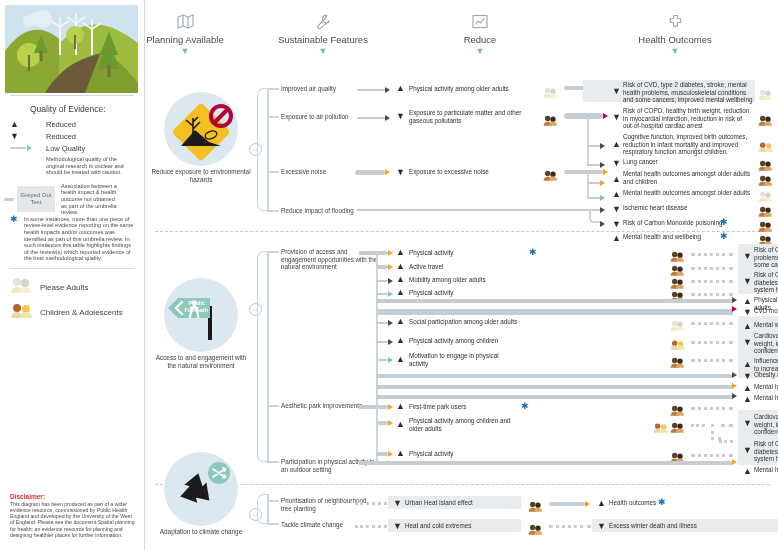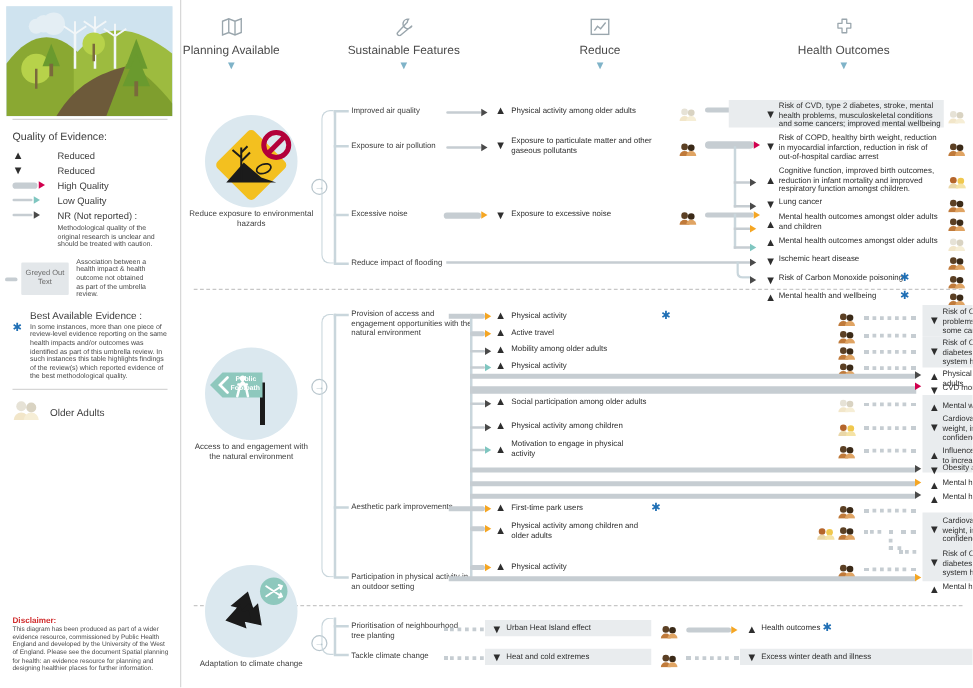--- a/index.html
+++ b/index.html
@@ -17,21 +17,21 @@
     position:absolute; left:0; top:0; width:145px; height:550px;
     background:#ffffff; border-right:1px solid #d8d8d8;
     padding:0;
   }
   .hero { position:relative; width:133px; height:88px; margin:5px 0 0 5px; overflow:hidden; background:#cfe3ef; }
   .hero svg { display:block; }
   .panel-title {
     font-size:10.5px; line-height:12.5px; color:#6aa6bd; padding:8px 10px 6px 10px; font-weight:400;
   }
   .rule { height:1px; background:#d6d6d6; margin:2px 10px 6px 10px; }
-  .sect-head { font-size:8.5px; color:#3d3d3d; padding:2px 10px 4px 10px; }
+  .sect-head { font-size:8.5px; color:#3d3d3d; padding:2px 10px 4px 10px;margin-left:20px; }
   .legend-row { display:flex; align-items:center; padding:1.5px 10px; }
   .legend-sym { width:36px; flex:0 0 36px; display:flex; align-items:center; justify-content:flex-start; }
   .legend-lbl { font-size:7.5px; color:#3d3d3d; line-height:9px; }
   .chev { font-weight:bold; color:#2e2e2e; font-size:9px; line-height:9px; display:inline-block; }
   .qbar { display:inline-flex; align-items:center; }
   .qbar .bar { display:block; border-radius:3px; }
   .qbar .tri { width:0;height:0;border-top:3.5px solid transparent;border-bottom:3.5px solid transparent; margin-left:1px; }
 
   .note { font-size:5.6px; line-height:6.6px; color:#4a4a4a; }
   .grey-box {
@@ -136,74 +136,66 @@
     </div>
     <div class="legend-row">
       <span class="legend-sym">
           <span class="chev">▼</span>
         </span>
       <span class="legend-lbl">Reduced</span>
     </div>
     <div class="legend-row">
       <span class="legend-sym">
         <span class="qbar">
-            <span class="bar" style="width:20px;height:5px;background:#c6cdd2"></span>
-            <span class="tri" style="border-left:5px solid #d1004e"></span>
-          </span>
-      </span>
-      <span class="legend-lbl">High Quality</span>
-    </div>
-    <div class="legend-row">
-      <span class="legend-sym">
-        <span class="qbar">
             <span class="bar" style="width:16px;height:2px;background:#c6cdd2"></span>
             <span class="tri" style="border-left:5px solid #7fc6c0"></span>
           </span>
       </span>
       <span class="legend-lbl">Low Quality</span>
-    </div>
-    <div class="legend-row">
-      <span class="legend-sym">
-        <span class="qbar">
-            <span class="bar" style="width:16px;height:2px;background:#c6cdd2"></span>
-            <span class="tri" style="border-left:5px solid #4a4a4a"></span>
-          </span>
-      </span>
-      <span class="legend-lbl">NR (Not reported)  :</span>
     </div>
 
     <div class="note" style="padding:2px 10px 0 46px;">Methodological quality of the original research is unclear and should be treated with caution.</div>
 
     <div style="display:flex; align-items:center; padding:7px 10px 0 4px;">
       <span class="qbar" style="margin-right:3px">
         <span class="bar" style="width:10px;height:3px;background:#c6cdd2"></span>
       </span>
       <span class="grey-box">Greyed Out Text</span>
       <span class="note" style="margin-left:6px;width:60px;">Association between a health impact &amp; health outcome not obtained as part of the umbrella review.</span>
     </div>
 
-    <div style="font-size:8px; color:#3d3d3d; padding:8px 10px 2px 24px;">Best Available Evidence   :</div>
     <div style="display:flex; padding:0 10px 0 10px;">
       <span class="star" style="width:14px;flex:0 0 14px;">✱</span>
       <span class="note">In some instances, more than one piece of review-level evidence reporting on the same health impacts and/or outcomes was identified as part of this umbrella review. In such instances this table highlights findings of the review(s) which reported evidence of the best methodological quality.</span>
     </div>
 
     <div class="rule" style="margin-top:6px;"></div>
 
 
     <div class="pop-row">
       <span class="pop-ic">
         <svg width="24" height="16" viewBox="0 0 24 16">
           <circle cx="7" cy="5" r="4" fill="#e6e2d6"></circle>
             <path d="M1 16 a6 6 0 0 1 12 0 Z" fill="#f2e6c9"></path>
           <circle cx="15" cy="6" r="4" fill="#d9d3c2"></circle>
             <path d="M9 16 a6 6 0 0 1 12 0 Z" fill="#f6eed6"></path>
         </svg>
       </span>
-      <span class="pop-lbl">Older Adults</span>
+      <span class="pop-lbl">Please Adults</span>
+    </div>
+    <div class="pop-row">
+      <span class="pop-ic">
+        <svg width="24" height="16" viewBox="0 0 24 16">
+          <circle cx="7" cy="6" r="4" fill="#b5652b"></circle>
+            <path d="M1 16 a6 6 0 0 1 12 0 Z" fill="#ead7a8"></path>
+          <circle cx="16" cy="7" r="4" fill="#f0c84e"></circle>
+            <path d="M10 16 a6 6 0 0 1 12 0 Z" fill="#f5e3a6"></path>
+        </svg>
+      </span>
+      <span class="pop-lbl">Children &amp; Adolescents</span>
     </div>
 
     <div style="position:absolute; left:0; bottom:12px; width:145px;">
       <div class="disc-title">Disclaimer:</div>
       <div class="disc-body">This diagram has been produced as part of a wider evidence resource, commissioned by Public Health England and developed by the University of the West of England. Please see the document Spatial planning for health: an evidence resource for planning and designing healthier places for further information.</div>
     </div>
   </div>
 
   <div class="main">
 

